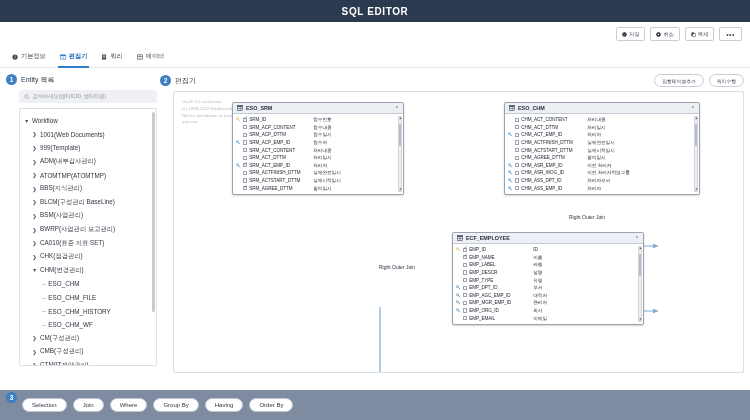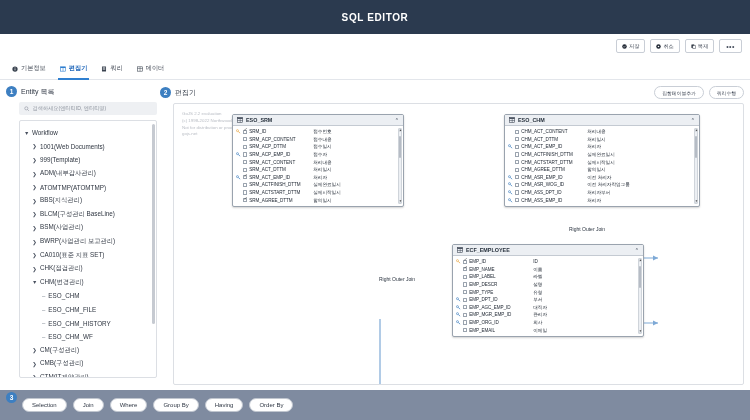--- a/index.html
+++ b/index.html
@@ -7,21 +7,21 @@
     margin: 0; padding: 0;
     width: 750px; height: 420px;
     overflow: hidden;
     font-family: "Liberation Sans", "DejaVu Sans", sans-serif;
     background: #ffffff;
   }
   #app { position: relative; width: 750px; height: 420px; background:#fff; }
 
   
   .titlebar {
-    height: 34px; background: #2b3a4f; color: #ffffff;
+    height: 22px; background: #2b3a4f; color: #ffffff;
     display: flex; align-items: center; justify-content: center;
     font-size: 10px; font-weight: bold; letter-spacing: .6px;
   }
 
   
   .actionbar {
     height: 24px; background:#fff; display:flex; align-items:center;
     justify-content:flex-end; padding: 0 8px; gap: 5px;
   }
   .btn {

